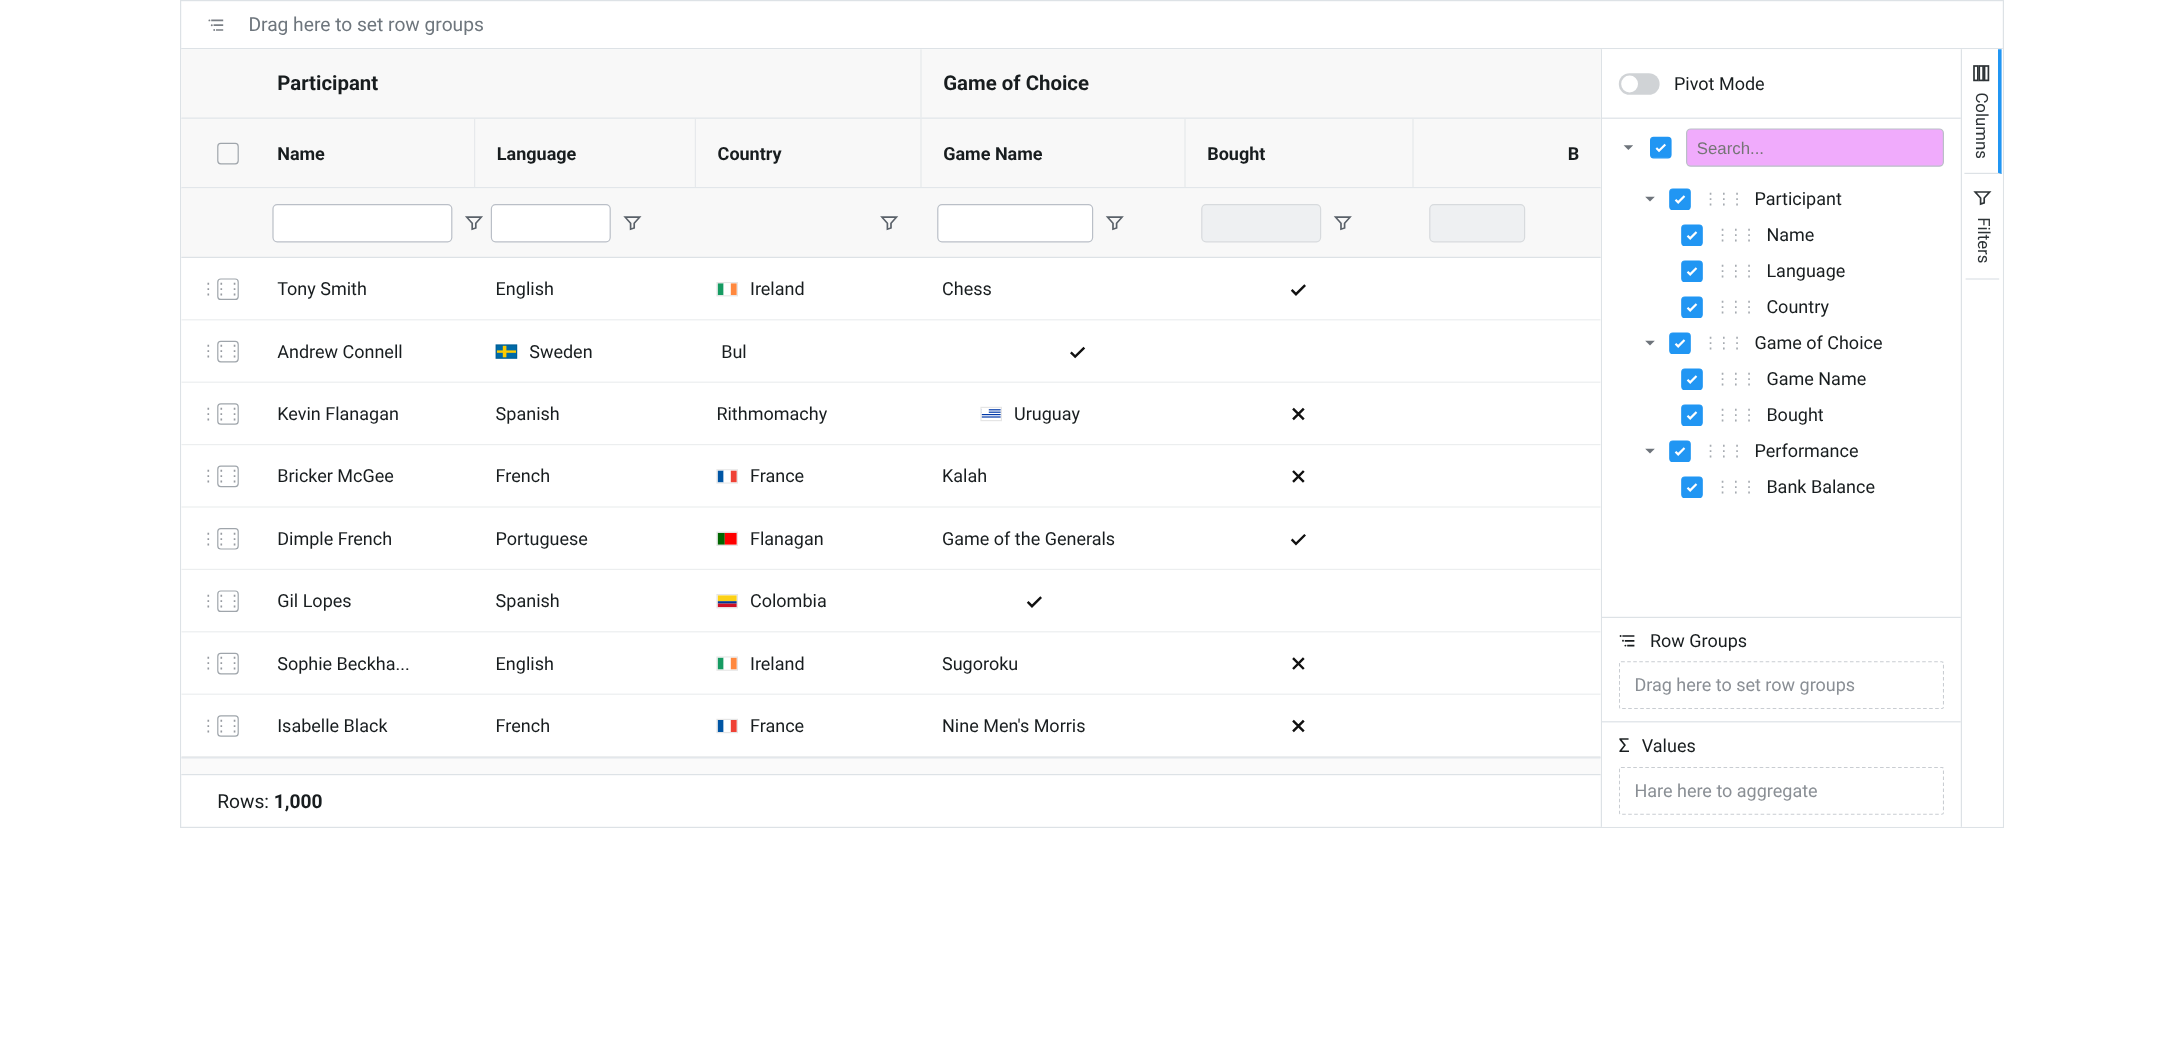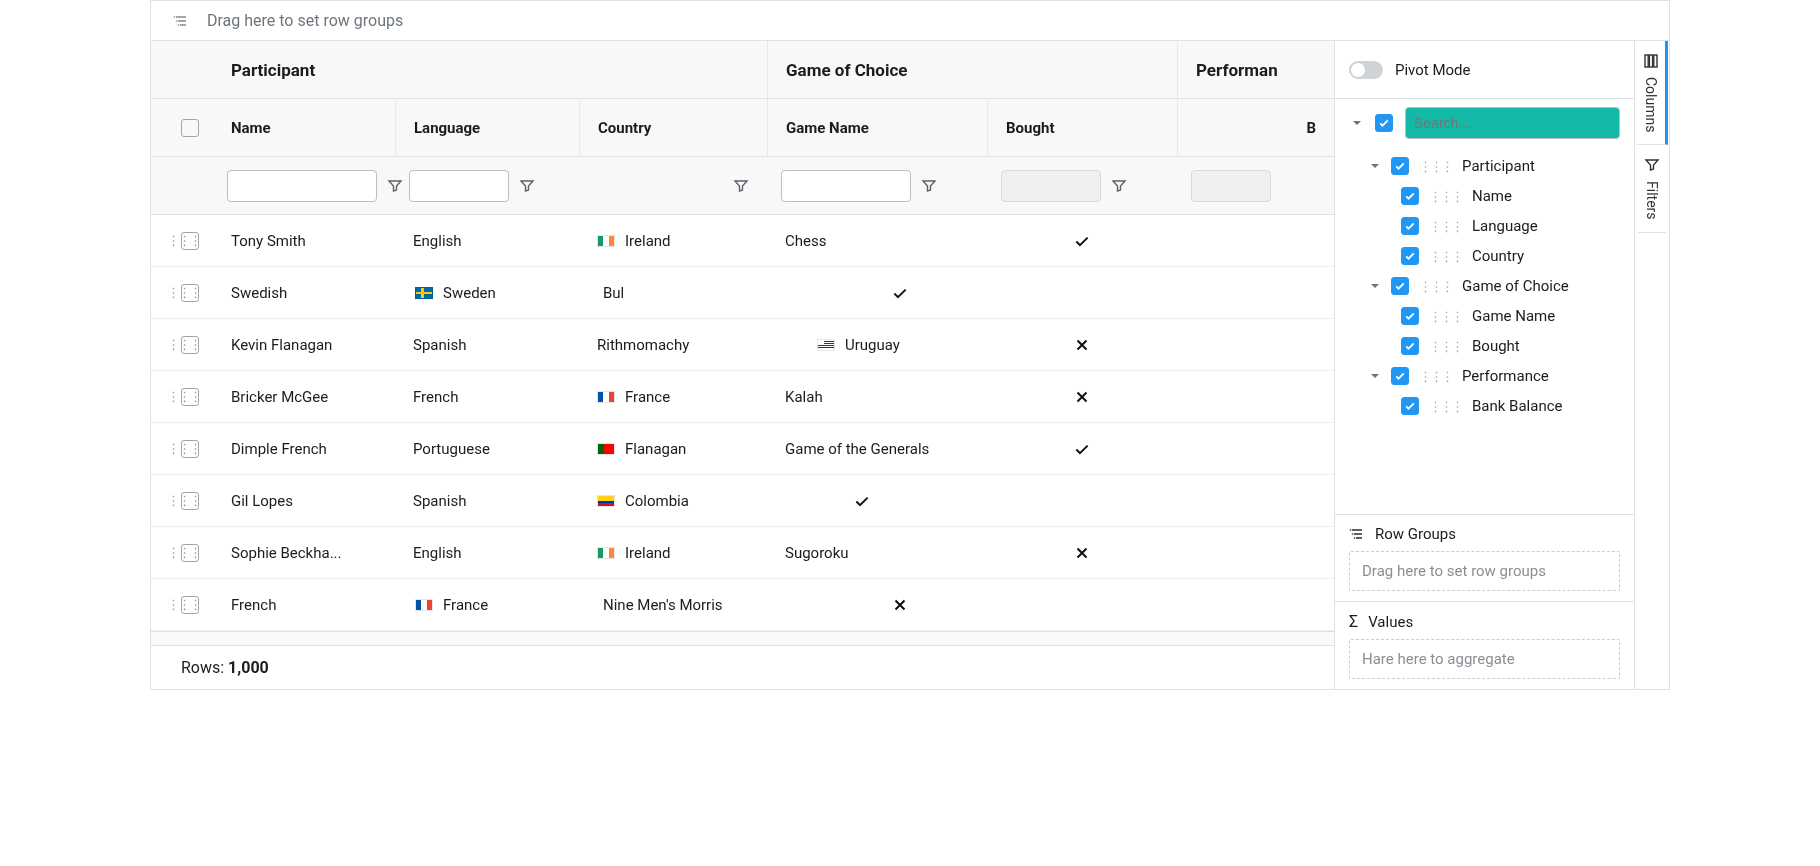--- a/index.html
+++ b/index.html
@@ -89,21 +89,21 @@
   .pivot-row{height:58px; border-bottom:1px solid var(--border)}
   .switch{
     width:34px;height:18px;border-radius:9px;background:#d0d3d6;position:relative;display:inline-block;
   }
   .switch::after{
     content:"";position:absolute;left:2px;top:2px;width:14px;height:14px;border-radius:50%;background:#fff;
   }
   .sp-search-row{height:48px;}
   .sp-search{
     flex:1;
-    height:32px; width:150px; border:1px solid #babfc7; border-radius:4px; padding:0 8px; font-size:14px; background:#14b8a6;
+    height:32px; width:150px; border:1px solid #babfc7; border-radius:4px; padding:0 8px; font-size:14px; background:#f0abfc;
   }
   .sp-tree{flex:1; overflow:auto; padding:4px 12px 0 12px; font-size:15px}
   .tree-row{display:flex; align-items:center; gap:10px; height:30px}
   .tree-row.indent-1{padding-left:20px}
   .tree-row.indent-2{padding-left:54px}
   .tree-toggle{width:14px;color:#6e747b; cursor:pointer; text-align:center}
   .cb{
     width:18px;height:18px;border-radius:3px;border:1px solid var(--check-blue);
     background:var(--check-blue-bg); display:flex;align-items:center;justify-content:center;color:#fff;font-size:13px;
   }
@@ -164,23 +164,20 @@
 
       <div class="gh-row groups-row gh-group">
         <div class="cell c-drag"></div>
         <div class="cell c-chk"></div>
         <div class="cell c-name" style="width:554px">
           <span>Participant</span>
         </div>
         <div class="cell sep-l" style="width:410px">
           <span>Game of Choice</span>
         </div>
-        <div class="cell sep-l c-perf">
-          <span>Performan</span>
-        </div>
       </div>
 
       <div class="gh-row cols-row">
         <div class="cell c-drag"></div>
         <div class="cell c-chk">
             <span class="hcb"></span>
           </div>
         <div class="cell c-name">
             <span>Name</span>
           </div>
@@ -284,22 +281,22 @@
             </div>
     <div class="cell c-perf"></div>
           </div>
           <div class="row">
     <div class="cell c-drag">
               <span class="drag-dots">⋮⋮⋮</span>
             </div>
     <div class="cell c-chk">
               <span class="hcb"></span>
             </div>
-    <div class="cell c-lang">
-              <span>Swedish</span>
+    <div class="cell c-name">
+              <span class="trunc">Andrew Connell</span>
             </div>
     <div class="cell c-country">
               <span style="display:flex;align-items:center">
                 <span class="flag" style="background: rgb(0, 106, 167);">
                   <span class="stripe-h" style="top:40%;height:20%;background:#fecc00"></span>
                   <span class="stripe-v" style="left:30%;width:20%;background:#fecc00"></span>
                 </span>
                 <span>Sweden</span>
               </span>
             </div>
@@ -487,20 +484,23 @@
               </span>
             </div>
     <div class="cell c-perf"></div>
           </div>
           <div class="row">
     <div class="cell c-drag">
               <span class="drag-dots">⋮⋮⋮</span>
             </div>
     <div class="cell c-chk">
               <span class="hcb"></span>
+            </div>
+    <div class="cell c-name">
+              <span class="trunc">Isabelle Black</span>
             </div>
     <div class="cell c-lang">
               <span>French</span>
             </div>
     <div class="cell c-country">
               <span style="display:flex;align-items:center">
                 <span class="flag">
                   <span class="stripe-v" style="left:0;width:33%;background:#0055a4"></span>
                   <span class="stripe-v" style="left:33%;width:34%;background:#fff"></span>
                   <span class="stripe-v" style="left:67%;width:33%;background:#ef4135"></span>

